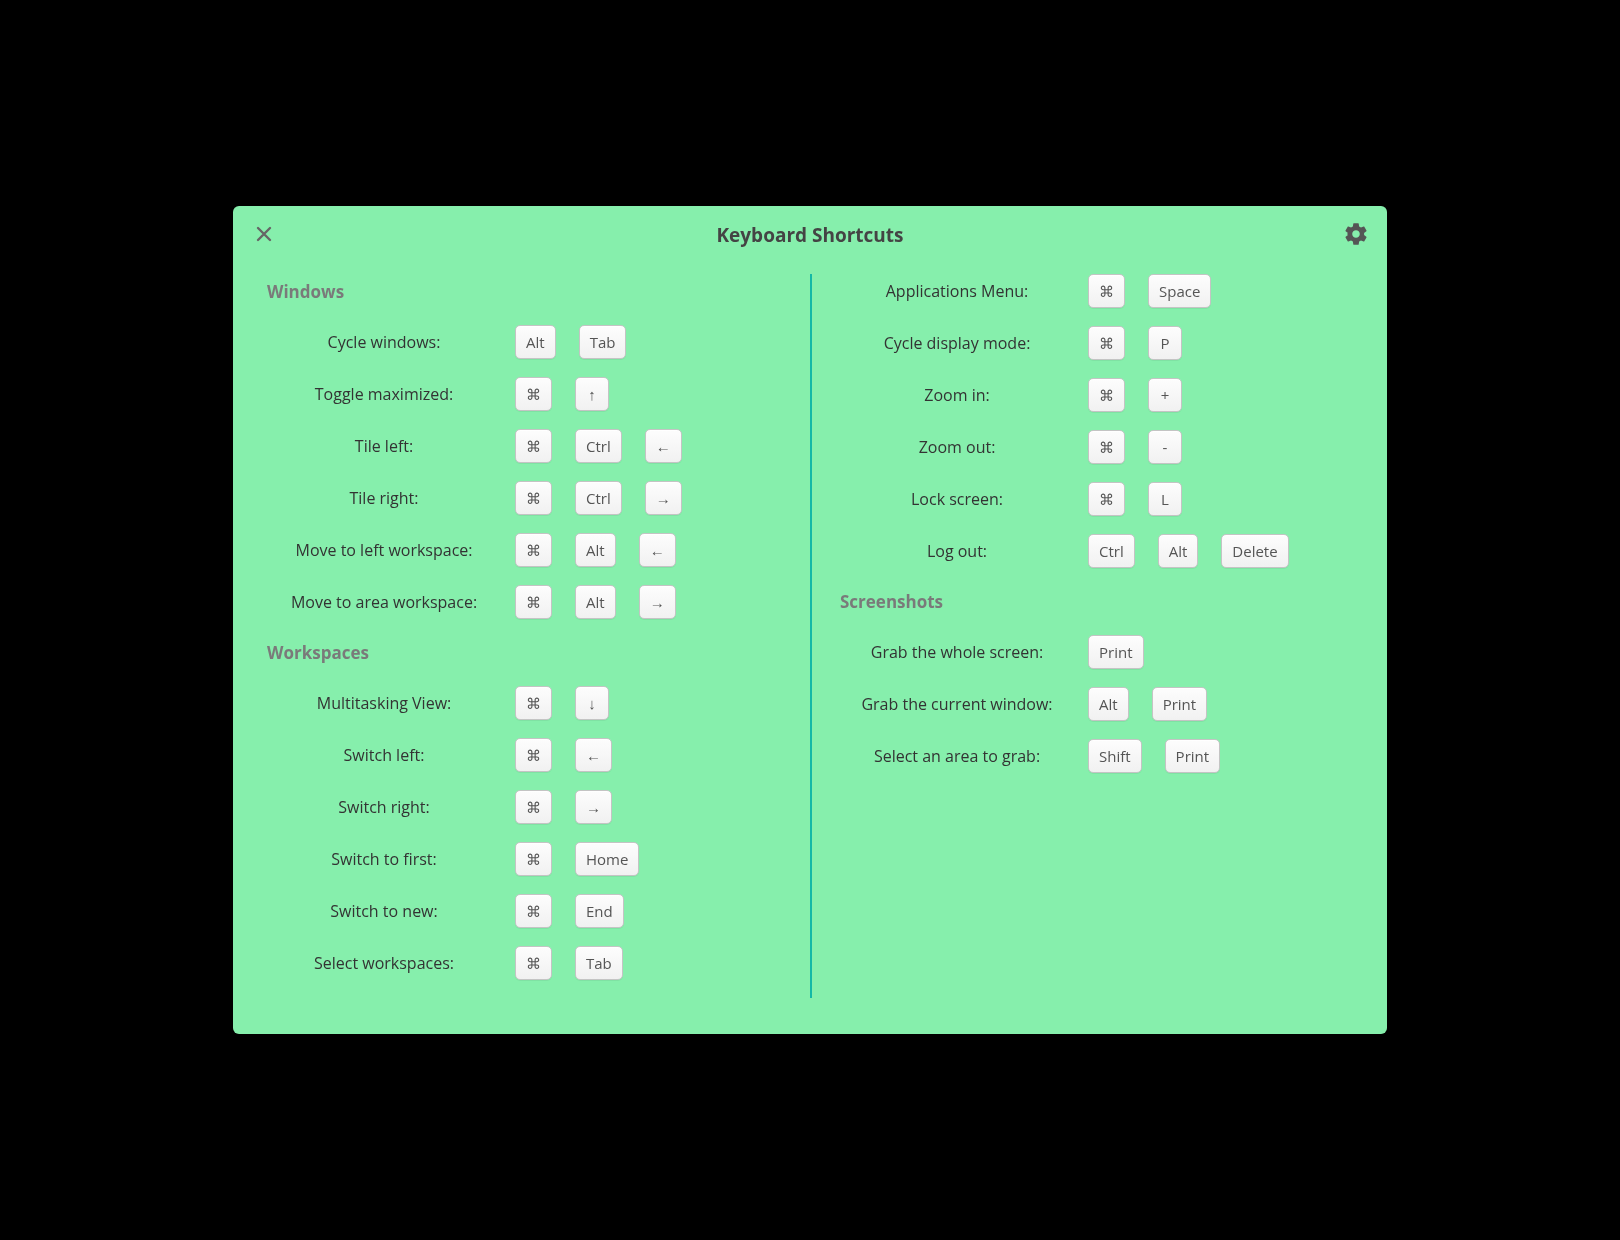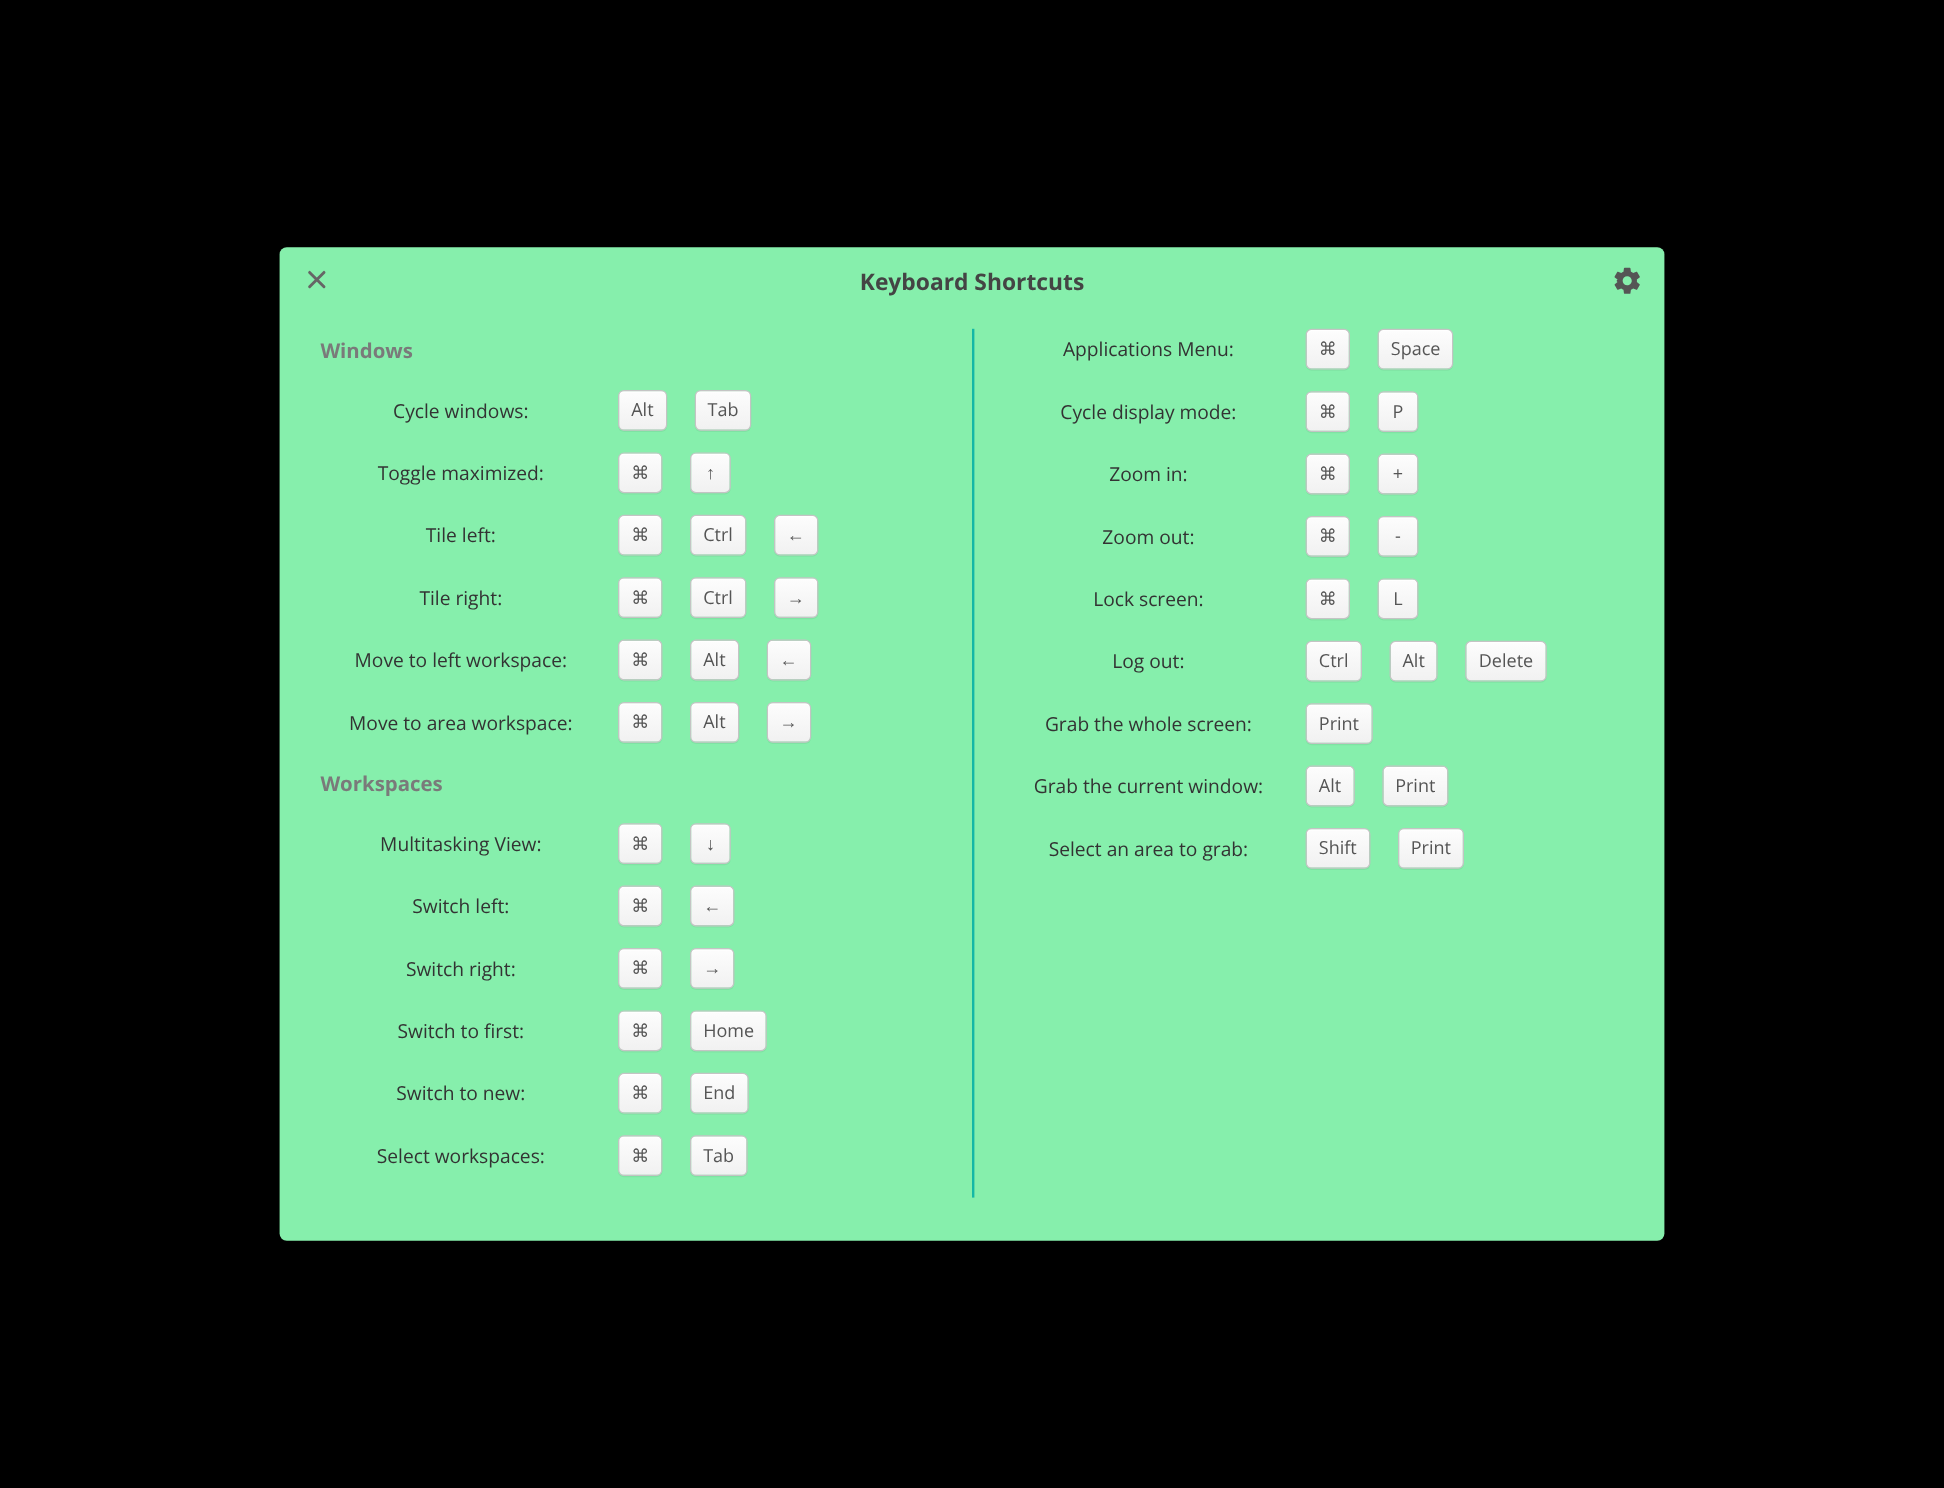--- a/index.html
+++ b/index.html
@@ -266,20 +266,21 @@
           </div>
         </div>
         <div class="row">
           <div class="label-col">Log out:</div>
           <div class="keys-col">
             <span class="key">Ctrl</span>
             <span class="key">Alt</span>
             <span class="key">Delete</span>
           </div>
         </div>
+        <div class="section-title">Screenshots</div>
         <div class="row">
           <div class="label-col">Grab the whole screen:</div>
           <div class="keys-col">
             <span class="key">Print</span>
           </div>
         </div>
         <div class="row">
           <div class="label-col">Grab the current window:</div>
           <div class="keys-col">
             <span class="key">Alt</span>

